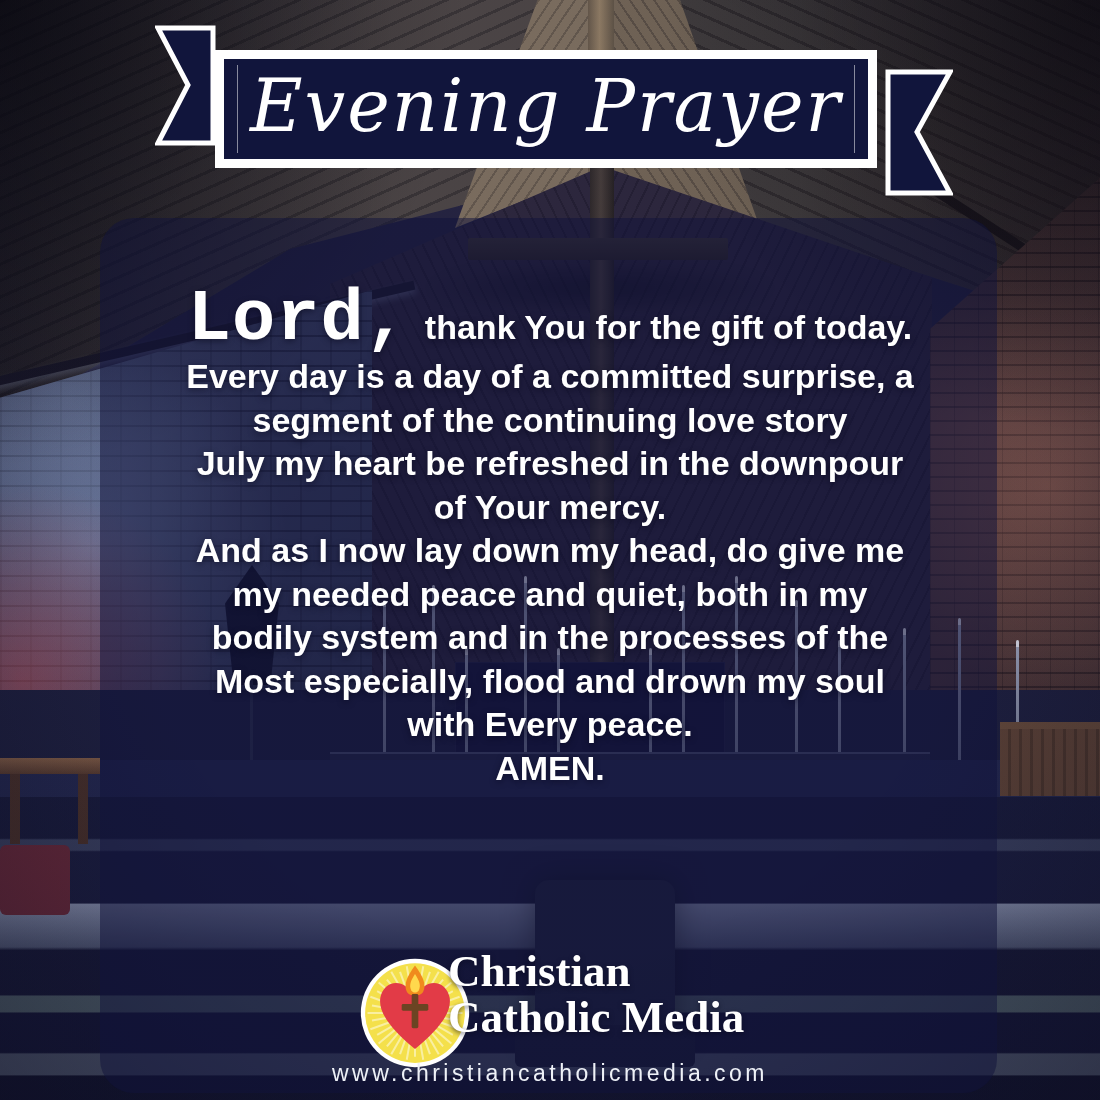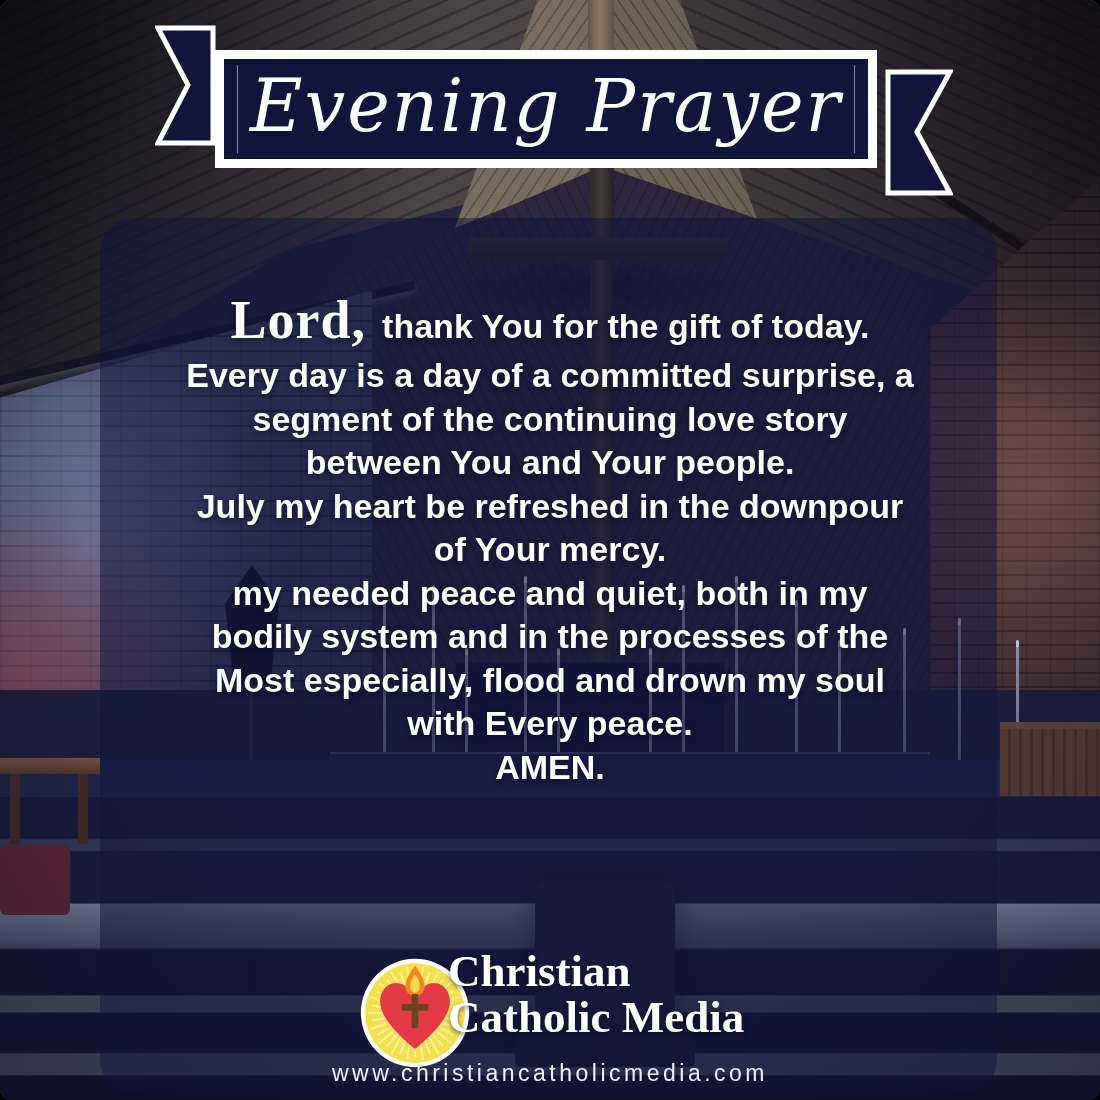--- a/index.html
+++ b/index.html
@@ -1,17 +1,17 @@
 <!DOCTYPE html>
 <html><head>
 <meta charset="utf-8">
 <style>
   html,body{margin:0;padding:0;background:#000;}
   .canvas{position:relative;width:1100px;height:1100px;overflow:hidden;background:#23223a;
-          font-family:"Liberation Sans",sans-serif;border-radius:11px;}
+          font-family:"Liberation Sans",sans-serif;}
   .canvas *{box-sizing:border-box;}
 
   
   .photo{position:absolute;inset:0;overflow:hidden;}
   .photo > div{position:absolute;}
 
   .roof-left{left:0;top:0;width:604px;height:470px;
     clip-path:polygon(0 0,100% 0,100% 36%,48% 53%,0 90%);
     background:
       linear-gradient(to left, rgba(15,14,24,0) 35%, rgba(8,8,14,0.65)),
@@ -121,21 +121,21 @@
   .hairline.hl-left{left:13px;} .hairline.hl-right{right:13px;}
   .banner-title{position:absolute;inset:0;display:flex;align-items:center;justify-content:center;
     font-family:"DejaVu Serif",serif;font-style:italic;font-weight:400;
     font-size:72px;color:#ffffff;letter-spacing:2px;padding-bottom:6px;}
 
   
   .prayer{position:absolute;left:110px;top:292px;width:880px;text-align:center;color:#ffffff;
     font-family:"Liberation Sans",sans-serif;font-weight:700;font-size:34px;line-height:43.5px;
     text-shadow:0 2px 6px rgba(8,8,28,0.55);}
   .prayer .line-first{line-height:56px;}
-  .lord-word{font-family:Liberation Serif, serif;font-weight:700;font-size:54px;
+  .lord-word{font-family:Liberation Mono, monospace;font-weight:700;font-size:72px;
     letter-spacing:1px;margin-right:16px;}
 
   
   .logo-badge{position:absolute;left:358px;top:956px;width:114px;height:114px;}
   .brand{position:absolute;left:448px;top:948px;color:#ffffff;
     font-family:Liberation Serif, serif;font-weight:700;line-height:46px;
     text-shadow:0 2px 5px rgba(8,8,28,0.6);}
   .brand .brand-line{font-size:45px;}
   .website{position:absolute;left:0;top:1060px;width:1100px;text-align:center;
     color:#eef1f7;font-family:"Liberation Sans",sans-serif;font-weight:400;
@@ -201,23 +201,23 @@
   <div class="banner-box">
     <div class="hairline hl-left"></div>
     <div class="hairline hl-right"></div>
     <div class="banner-title">Evening Prayer</div>
   </div>
 
   <div class="prayer">
     <div class="line-first"><span class="lord-word">Lord,</span><span>thank You for the gift of today.</span></div>
     <div class="line">Every day is a day of a committed surprise, a</div>
     <div class="line">segment of the continuing love story</div>
-    <div class="line">between You and Your people.</div>
     <div class="line">July my heart be refreshed in the downpour</div>
     <div class="line">of Your mercy.</div>
+    <div class="line">And as I now lay down my head, do give me</div>
     <div class="line">my needed peace and quiet, both in my</div>
     <div class="line">bodily system and in the processes of the</div>
     <div class="line">Most especially, flood and drown my soul</div>
     <div class="line">with Every peace.</div>
     <div class="line">AMEN.</div>
   </div>
 
   <svg class="logo-badge" viewBox="0 0 120 120">
     <circle cx="60" cy="60" r="57" fill="#ffffff"></circle>
     <circle cx="60" cy="60" r="52.5" fill="#f4e04b"></circle>

